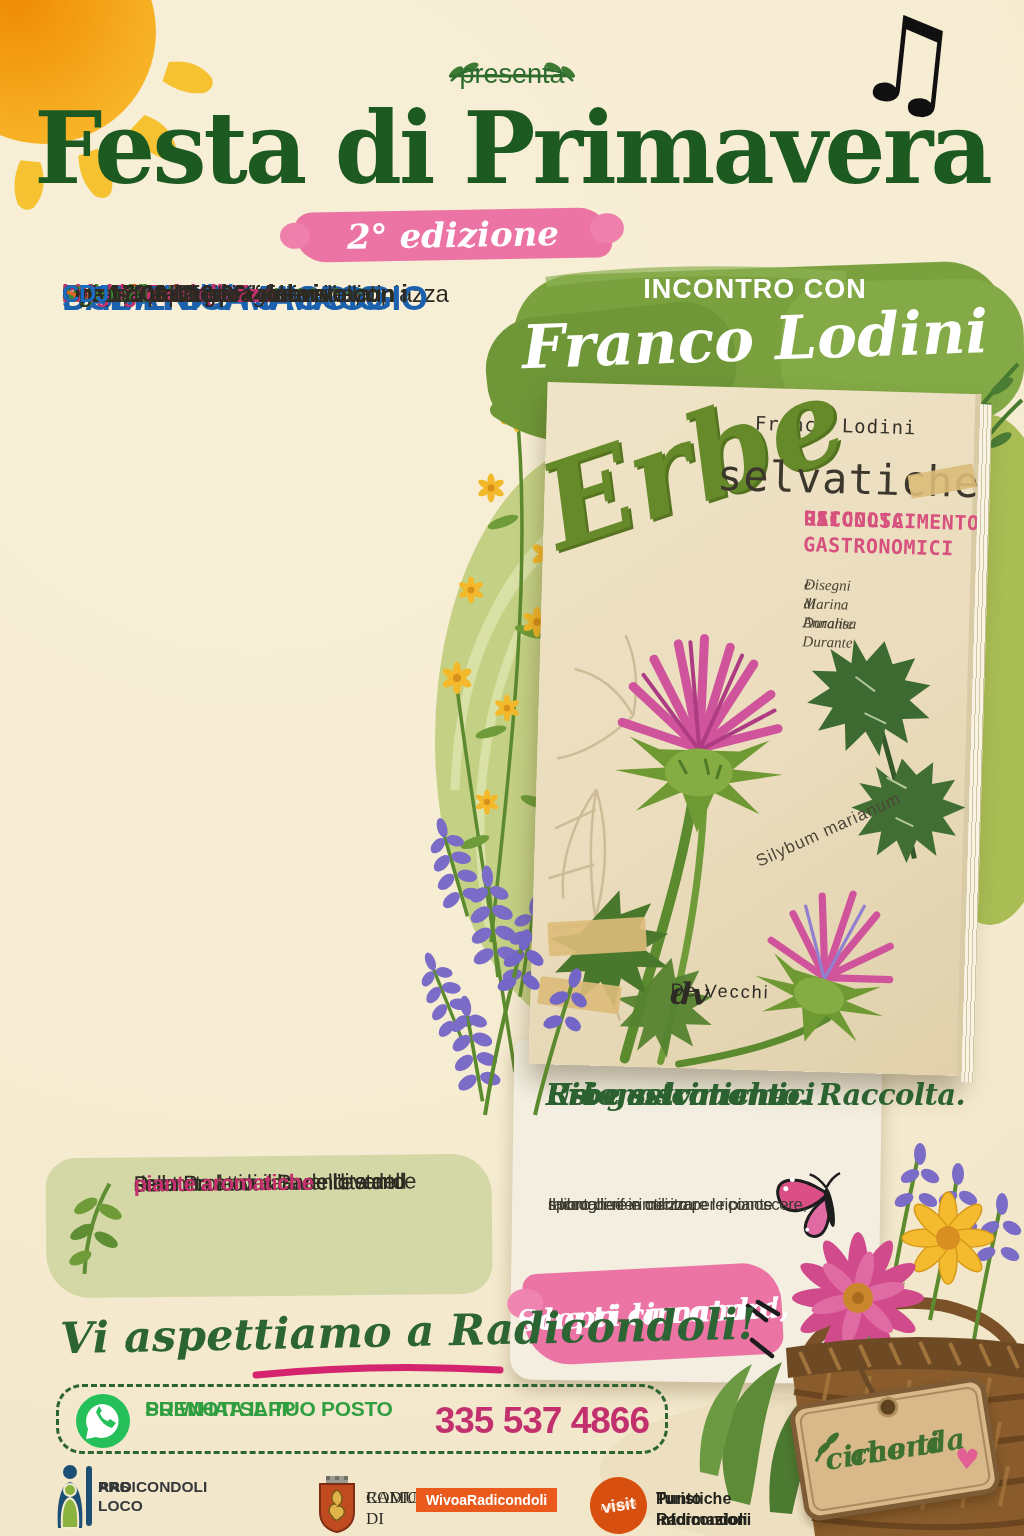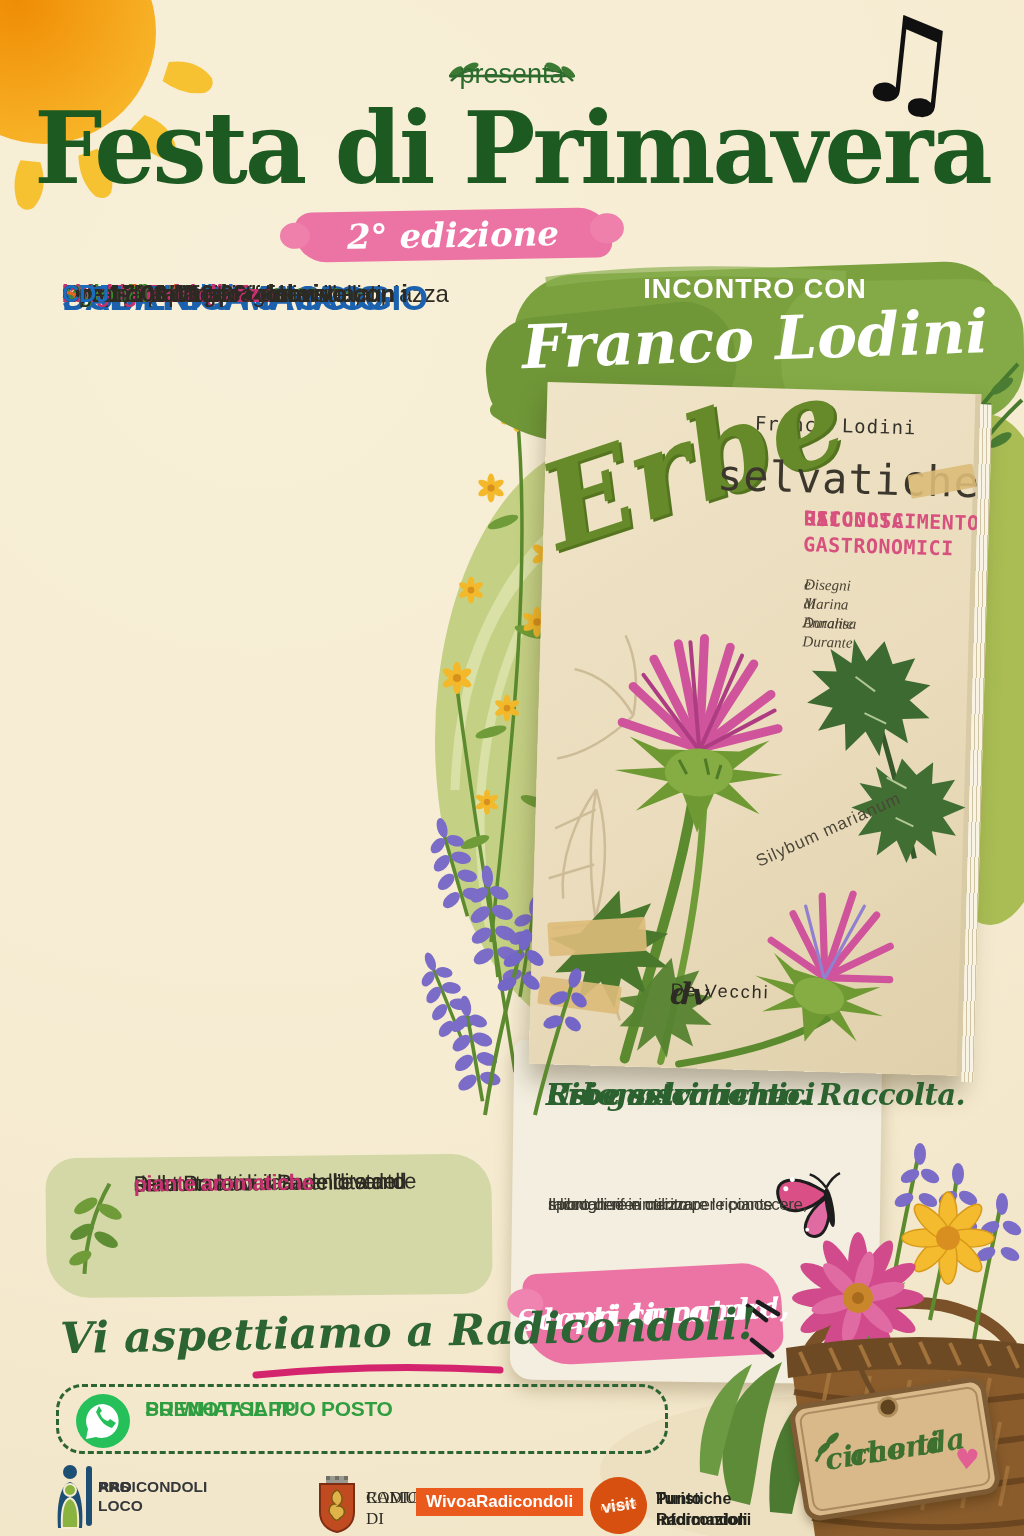--- a/index.html
+++ b/index.html
@@ -114,21 +114,21 @@
   .wa-text div{position:static;white-space:nowrap;}
   .wa-phone{right:16px;top:13px;font-size:37px;font-weight:700;color:#c2316e;letter-spacing:-1px;}
 
   
   .pl-icon{left:56px;top:1464px;width:36px;height:64px;z-index:5;}
   .pl-text{left:98px;top:1477px;font-size:15.5px;line-height:19px;font-weight:700;color:#35383b;z-index:5;}
   .pl-text div{position:static;}
   .shield{left:316px;top:1476px;width:42px;height:56px;z-index:5;}
   .com-text{left:366px;top:1487px;font-family:"Liberation Serif",serif;font-size:17px;line-height:21px;color:#2d2d26;z-index:5;}
   .com-text div{position:static;}
-  .wivoa{left:416px;top:1488px;padding:4px 10px;background:#ea5a1c;color:#fff;font-size:17px;font-weight:700;z-index:5;}
+  .wivoa{left:416px;top:1488px;padding:4px 10px;background:#ea5a1c;color:#fff;font-size:14px;font-weight:700;z-index:5;}
   .visit{left:590px;top:1477px;width:57px;height:57px;background:#d8500f;border-radius:50%;transform:rotate(-8deg);
     display:flex;flex-direction:column;align-items:center;justify-content:center;z-index:5;}
   .visit div{position:static;}
   .visit .v1{font-size:17px;font-weight:700;color:#fff;line-height:16px;}
   .visit .v2{font-size:7.5px;color:#f8cfae;}
   .pit-text{left:656px;top:1488px;font-size:16px;line-height:21px;font-weight:700;color:#23231d;z-index:5;}
   .pit-text div{position:static;}
 </style>
 </head>
 <body>
@@ -607,20 +607,21 @@
   <div class="wa-box">
     <svg class="wa-icon" viewBox="0 0 56 56">
       <circle cx="28" cy="28" r="27" fill="#25c05a"></circle>
       <path d="M28 11a17 17 0 0 0-15 25l-2 10 10-2a17 17 0 1 0 7-33z" fill="#fff"></path>
       <path d="M21 19c5 11 10 14 16 16l4-5-6-4-2 2c-4-1-7-4-8-8l2-2-3-5z" fill="#25c05a"></path>
     </svg>
     <div class="wa-text">
       <div>PRENOTA IL TUO POSTO</div>
       <div>SU WHATSAPP</div>
     </div>
+    <div class="wa-phone">335 537 4866</div>
   </div>
 
   <svg class="pl-icon" viewBox="0 0 36 64">
     <rect x="30" y="2" width="6" height="60" rx="3" fill="#1d4e73"></rect>
     <circle cx="14" cy="8" r="7" fill="#1d4e73"></circle>
     <path d="M2 64 C0 36 6 20 14 18 C22 20 28 36 26 64 Z" fill="#1d4e73"></path>
     <circle cx="14" cy="26" r="6" fill="#8ab43f" stroke="#f6ecd2" stroke-width="2"></circle>
     <path d="M6 64 C5 46 8 36 14 34 C20 36 23 46 22 64 Z" fill="#8ab43f" stroke="#f6ecd2" stroke-width="2"></path>
   </svg>
   <div class="pl-text">

